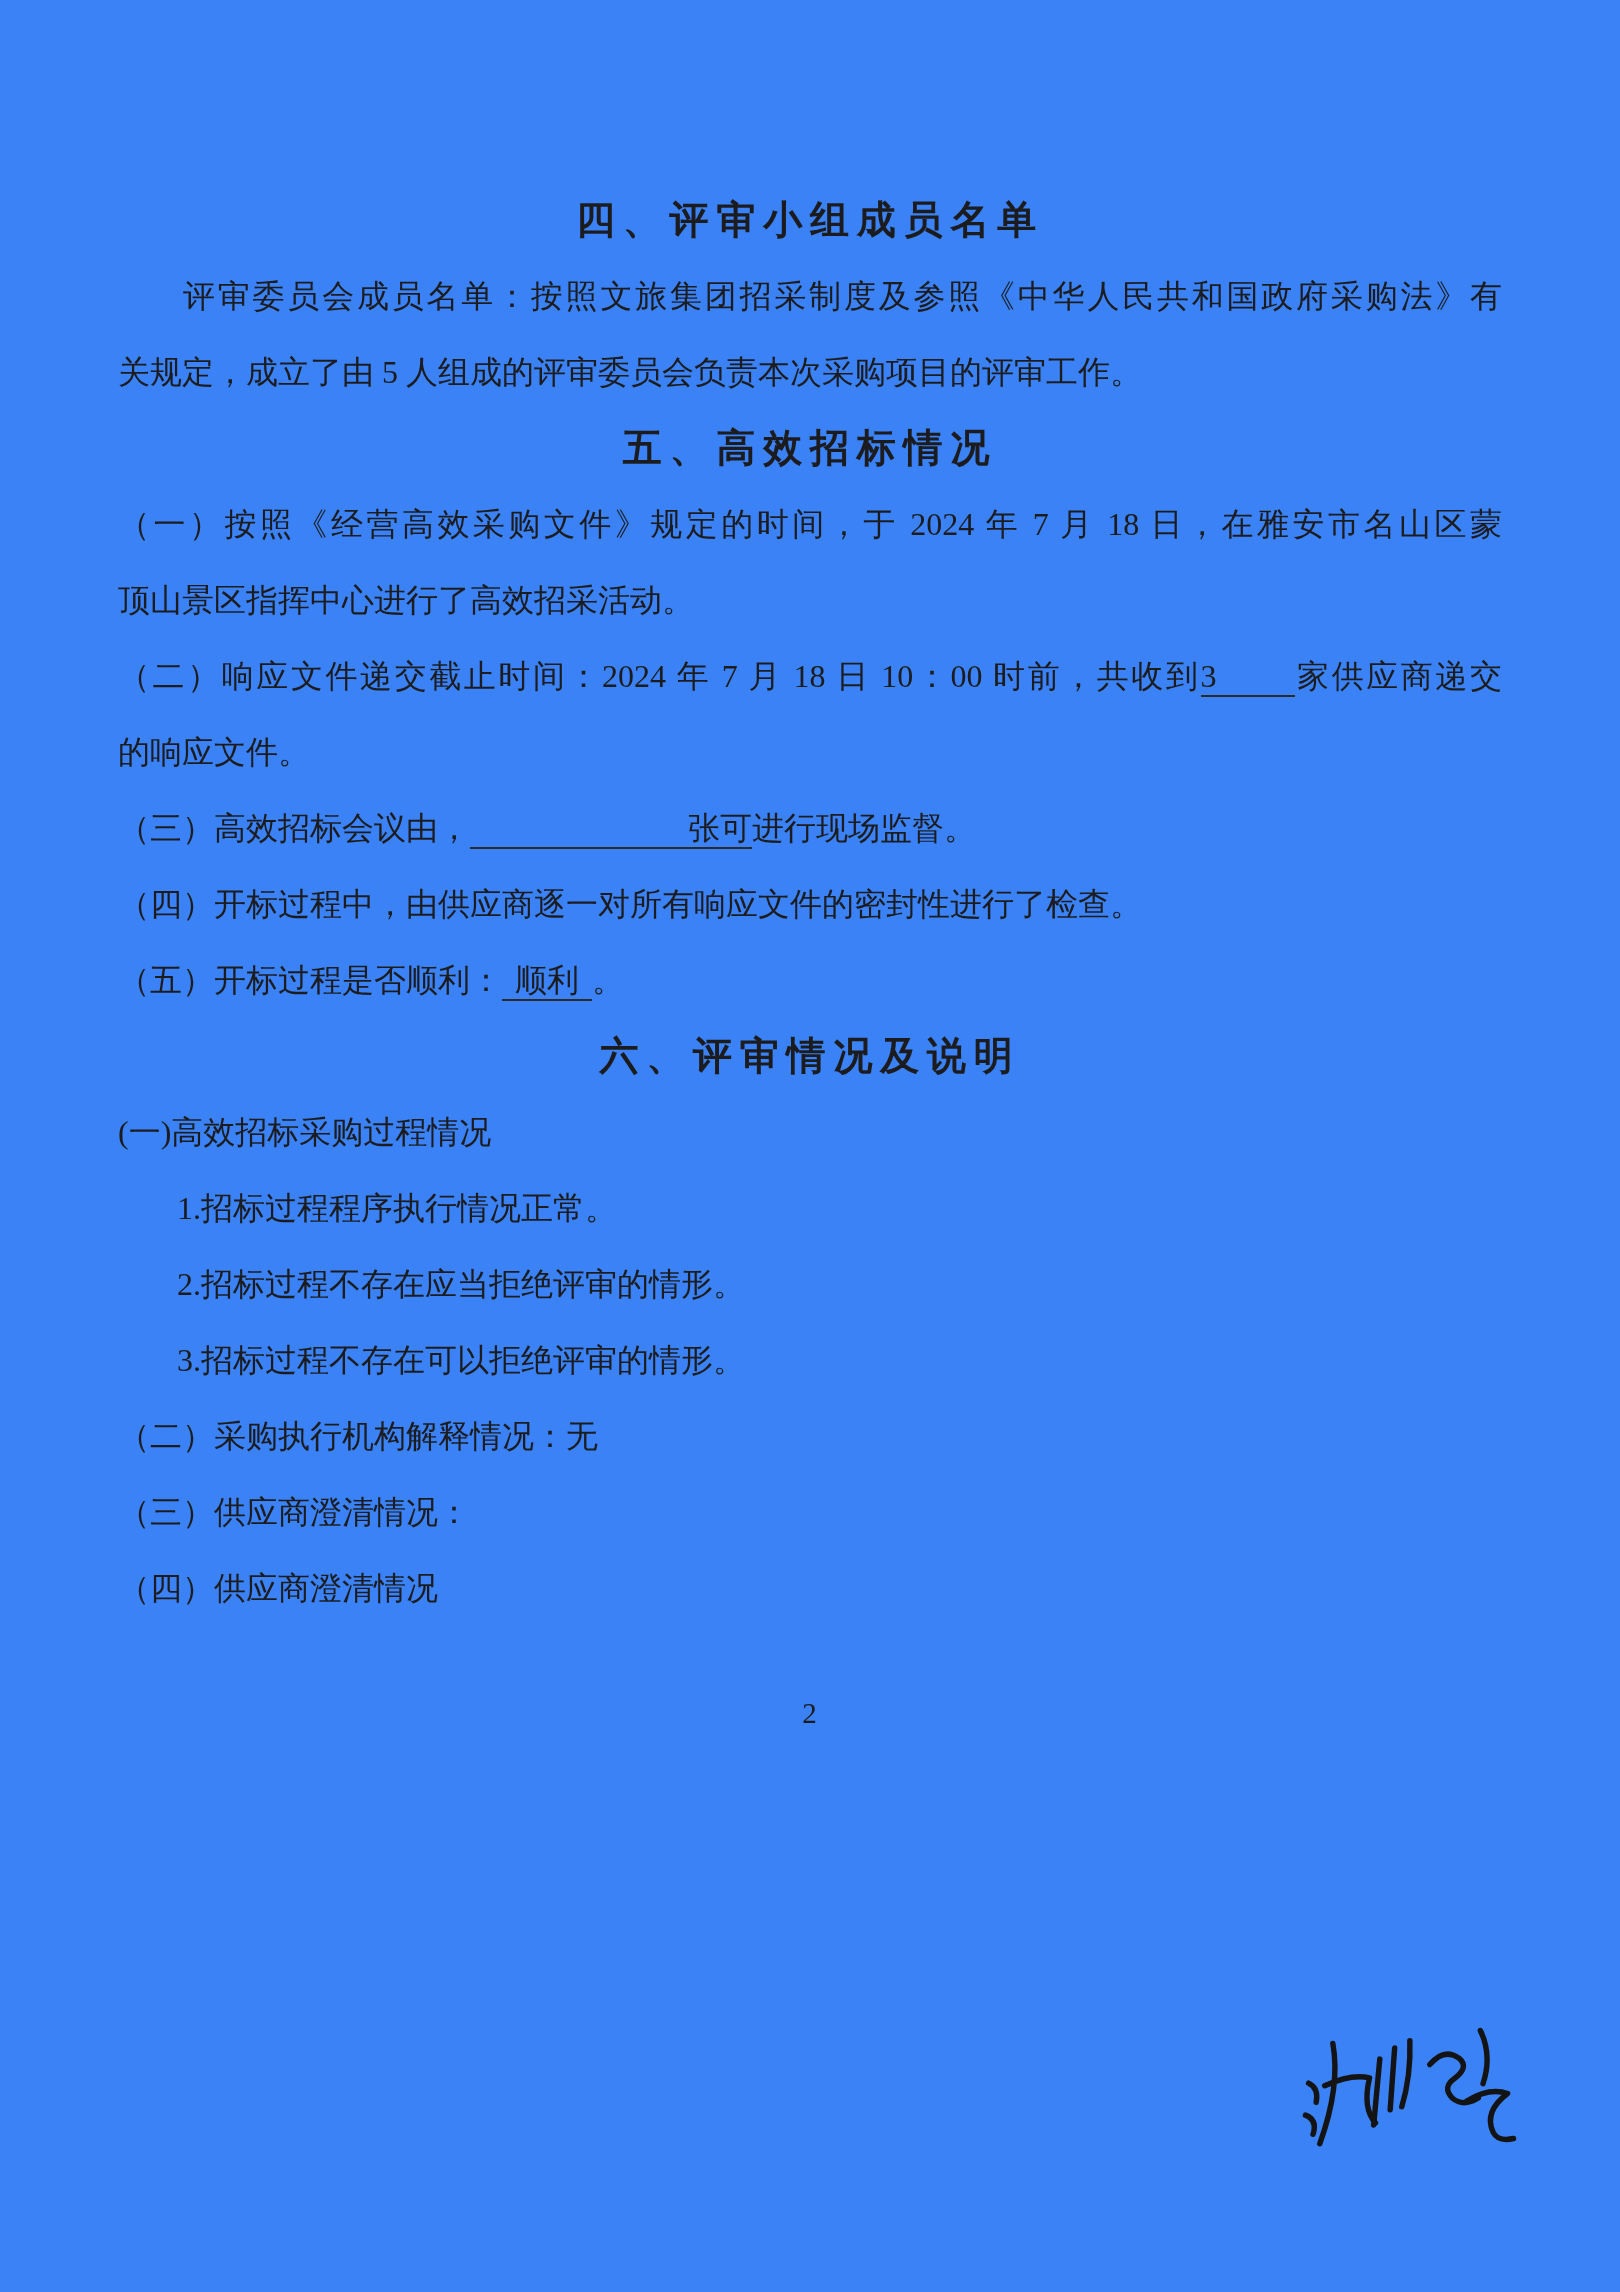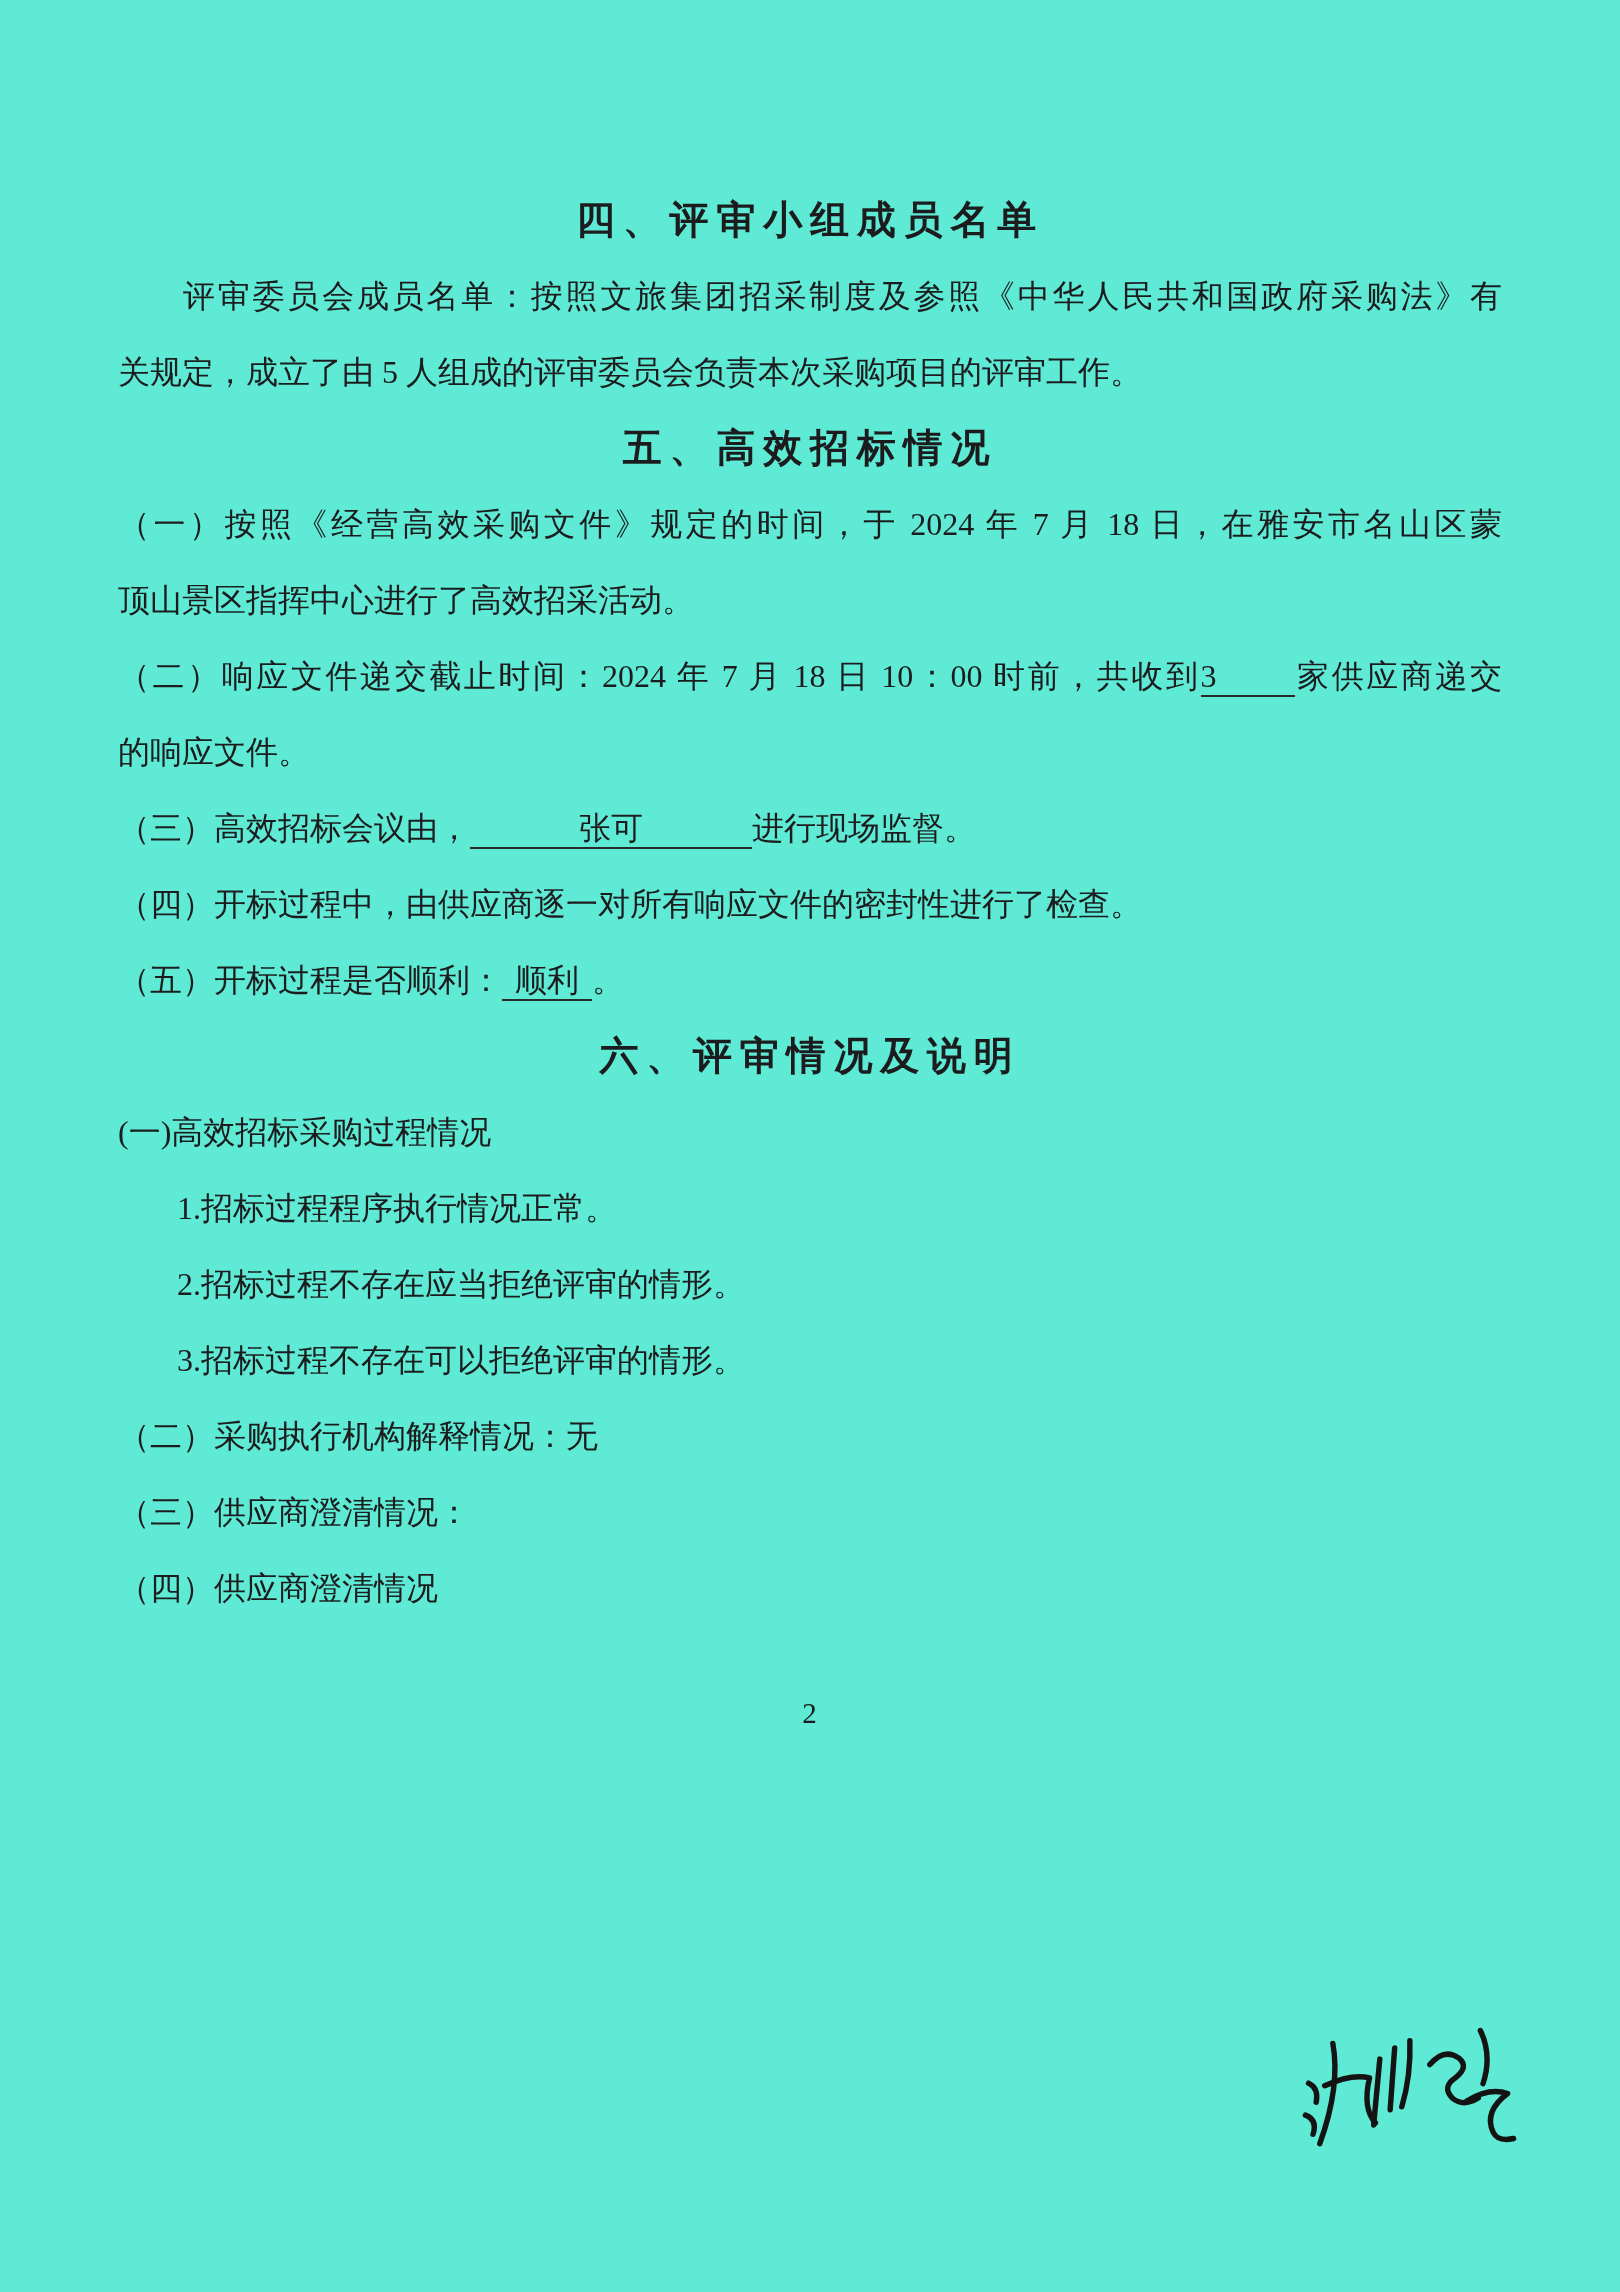--- a/index.html
+++ b/index.html
@@ -2,21 +2,21 @@
 <html><head>
 <meta charset="utf-8">
 <style>
   * { margin: 0; padding: 0; box-sizing: border-box; }
   html, body { background: #e8e8ec; }
   .page {
     position: relative;
     width: 1620px;
     height: 2293px;
     margin: 0 auto;
-    background: #5eead4;
+    background: #3b82f6;
     color: #1c1c1e;
     font-family: "Liberation Serif", "DejaVu Serif", serif;
     font-size: 32px;
     overflow: hidden;
   }
   .content {
     position: absolute;
     top: 182px;
     left: 118px;
     width: 1384px;
@@ -42,21 +42,21 @@
   .indent2 { text-indent: 65px; }
   .subindent { padding-left: 59px; }
   .blank {
     display: inline-block;
     border-bottom: 2.9px solid #2a2a2a;
     text-align: center;
     line-height: 1.2;
     vertical-align: baseline;
   }
   .blank-num { min-width: 94px; }
-  .blank-wide { min-width: 282px; }
+  .blank-wide { min-width: 282px; text-align: right; }
   .blank-small { min-width: 90px; padding: 0 5.9px; text-align: center; }
   .supplier-table {
     margin-top: 13.7px;
     margin-left: 167px;
     width: 1078px;
     border-collapse: collapse;
     table-layout: fixed;
   }
   .supplier-table th, .supplier-table td {
     border: 2px solid #3a3a3a;

